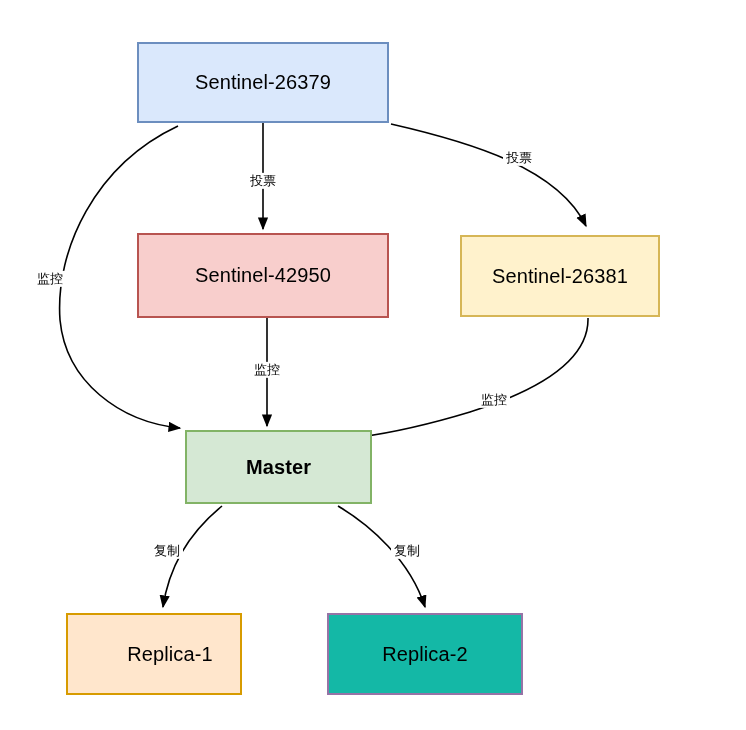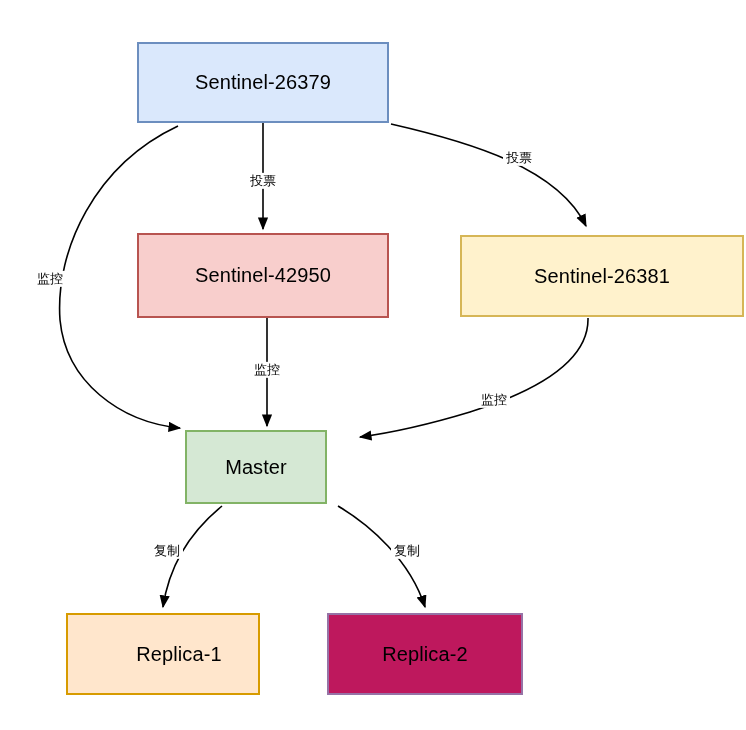--- a/index.html
+++ b/index.html
@@ -71,30 +71,30 @@
       </g>
   </svg>
 
   <div id="nodes-layer">
       <div class="node" style="left: 137px; top: 42px; width: 252px; height: 81px; background: rgb(218, 232, 252); border-color: rgb(108, 142, 191);">
         <span>Sentinel-26379</span>
       </div>
       <div class="node" style="left: 137px; top: 233px; width: 252px; height: 85px; background: rgb(248, 206, 204); border-color: rgb(184, 84, 80);">
         <span>Sentinel-42950</span>
       </div>
-      <div class="node" style="left: 460px; top: 235px; width: 284px; height: 82px; background: rgb(255, 242, 204); border-color: rgb(214, 182, 86);">
+      <div class="node" style="left: 460px; top: 235px; width: 200px; height: 82px; background: rgb(255, 242, 204); border-color: rgb(214, 182, 86);">
         <span>Sentinel-26381</span>
       </div>
-      <div class="node" style="left: 185px; top: 430px; width: 142px; height: 74px; background: rgb(213, 232, 212); border-color: rgb(130, 179, 102);">
+      <div class="node" style="left: 185px; top: 430px; width: 187px; height: 74px; background: rgb(213, 232, 212); border-color: rgb(130, 179, 102); font-weight: bold;">
         <span>Master</span>
       </div>
-      <div class="node" style="left: 66px; top: 613px; width: 194px; height: 82px; background: rgb(255, 230, 204); border-color: rgb(215, 155, 0); padding-left: 32px;">
+      <div class="node" style="left: 66px; top: 613px; width: 176px; height: 82px; background: rgb(255, 230, 204); border-color: rgb(215, 155, 0); padding-left: 32px;">
         <span>Replica-1</span>
       </div>
-      <div class="node" style="left: 327px; top: 613px; width: 196px; height: 82px; background: #be185d; border-color: rgb(150, 115, 166);">
+      <div class="node" style="left: 327px; top: 613px; width: 196px; height: 82px; background: #14b8a6; border-color: rgb(150, 115, 166);">
         <span>Replica-2</span>
       </div>
     </div>
   <div id="labels-layer">
       <div class="edge-label" style="left: 263px; top: 181px;">投票</div>
       <div class="edge-label" style="left: 519px; top: 158px;">投票</div>
       <div class="edge-label" style="left: 50px; top: 279px;">监控</div>
       <div class="edge-label" style="left: 267px; top: 370px;">监控</div>
       <div class="edge-label" style="left: 494px; top: 400px;">监控</div>
       <div class="edge-label" style="left: 167px; top: 551px;">复制</div>

